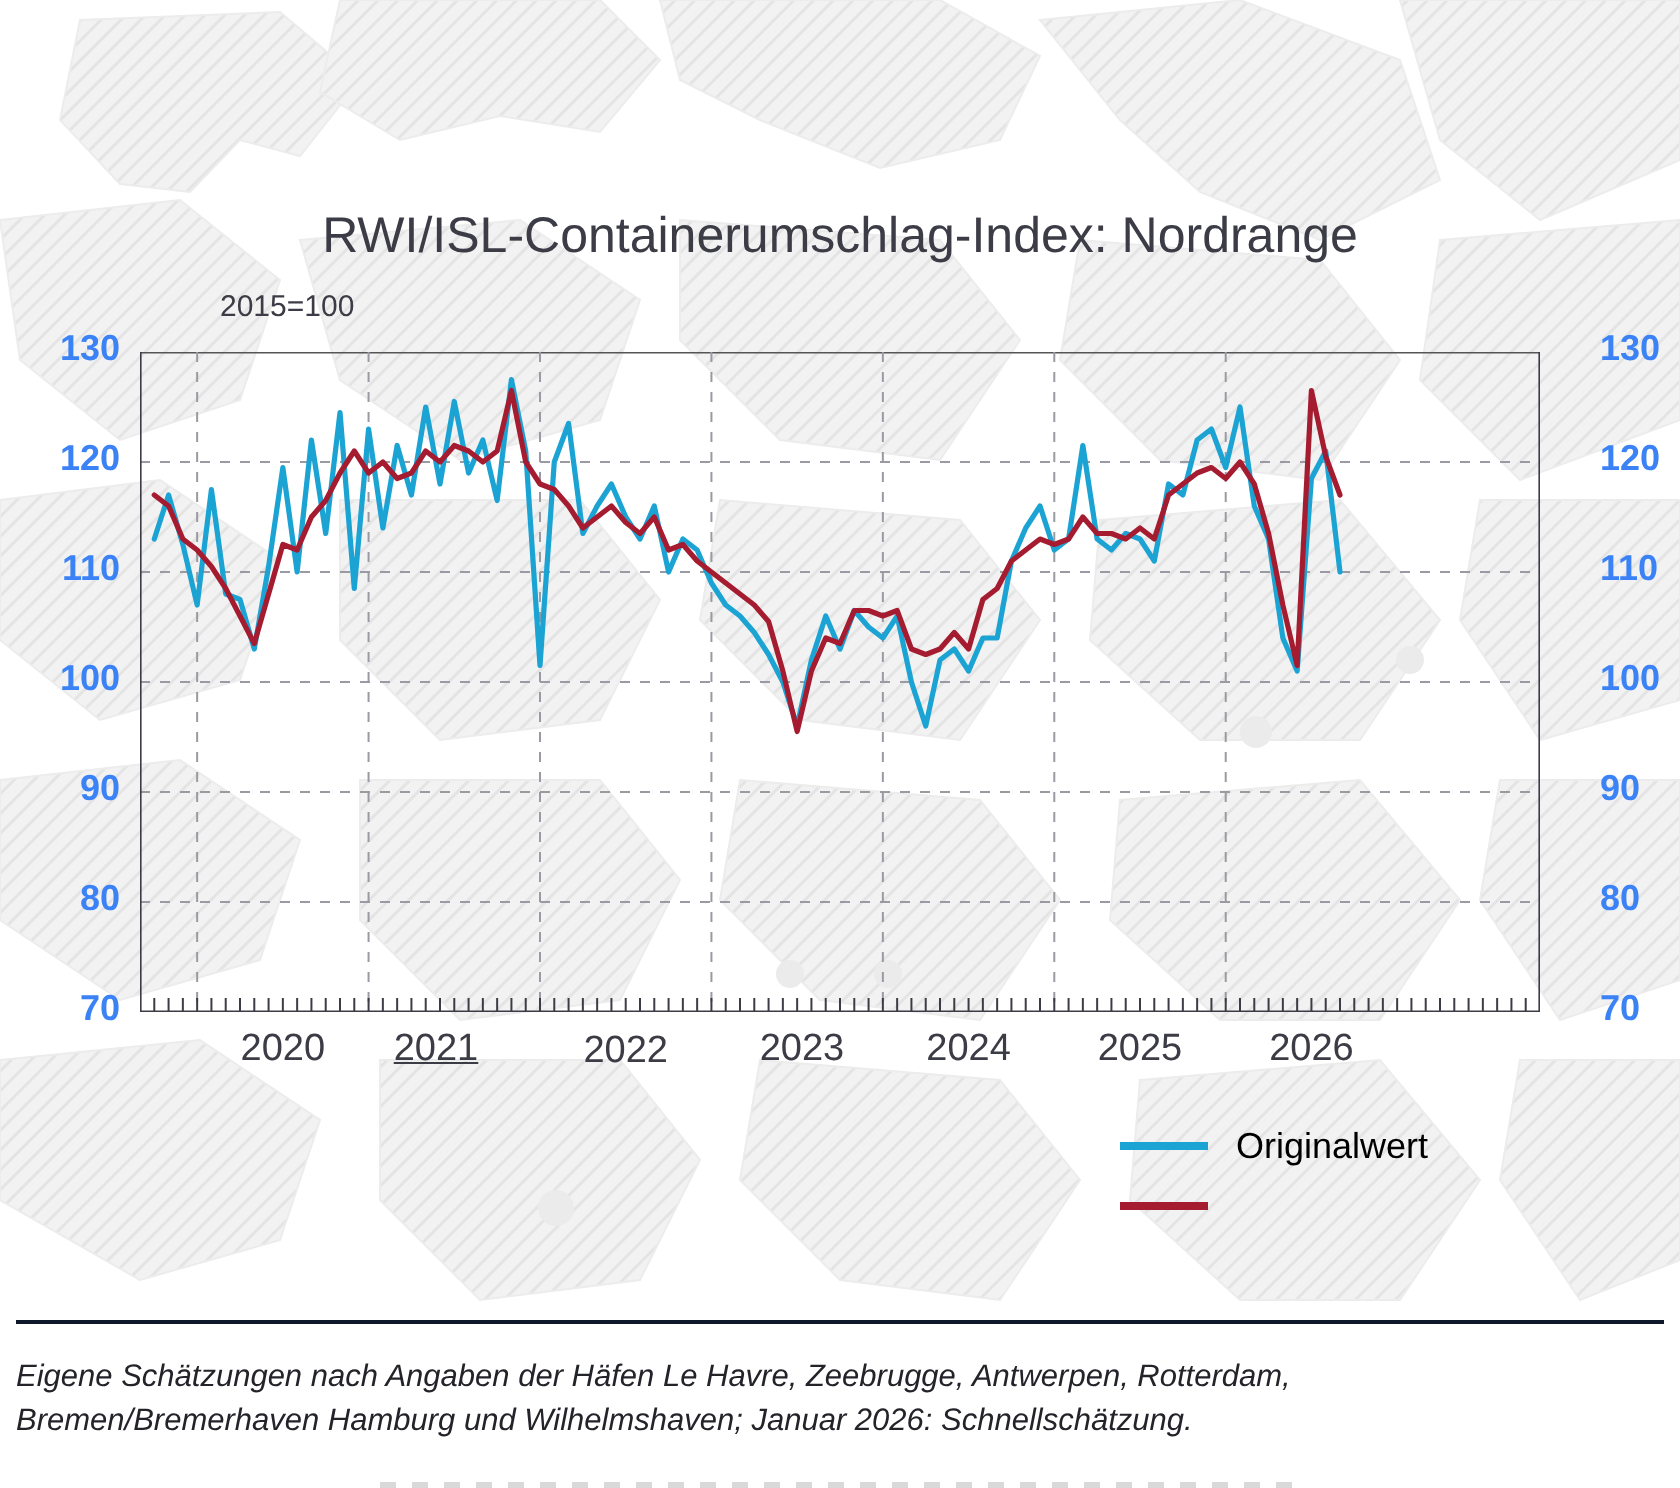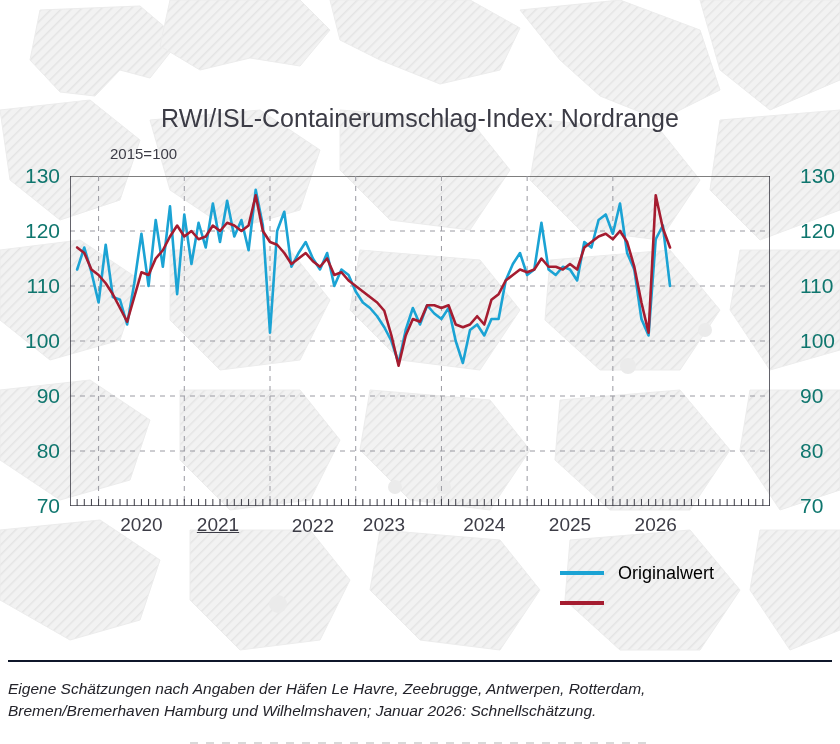--- a/index.html
+++ b/index.html
@@ -49,22 +49,23 @@
   
   #plot {
     position: absolute;
     left: 70px;
     top: 176px;
     width: 700px;
     height: 330px;
   }
   .axis-label {
     position: absolute;
-    font-size: 21px;
-    color: #0f766e;
+    font-size: 18px;
+    color: #3b82f6;
+    font-weight: bold;
   }
   .y-left {
     text-align: right;
     width: 46px;
   }
   .y-right {
     text-align: left;
     width: 46px;
   }
   .x-label {
@@ -301,21 +302,21 @@
       <div class="axis-label y-right" style="left: 800px; top: 384px;">90</div>
       <div class="axis-label y-right" style="left: 800px; top: 329px;">100</div>
       <div class="axis-label y-right" style="left: 800px; top: 274px;">110</div>
       <div class="axis-label y-right" style="left: 800px; top: 219px;">120</div>
       <div class="axis-label y-right" style="left: 800px; top: 164px;">130</div>
     </div>
   <div id="x-labels">
       <div class="x-label" style="left: 101.429px; top: 514px;">2020</div>
       <div class="x-label" style="left: 178px; top: 514px; text-decoration: underline;">2021</div>
       <div class="x-label" style="left: 272.857px; top: 515px;">2022</div>
-      <div class="x-label" style="left: 344px; top: 514px;">2023</div>
+      <div class="x-label" style="left: 361px; top: 514px;">2023</div>
       <div class="x-label" style="left: 444.286px; top: 514px; text-align: center;">2024</div>
       <div class="x-label" style="left: 530px; top: 514px;">2025</div>
       <div class="x-label" style="left: 615.714px; top: 514px;">2026</div>
     </div>
 
   <div class="legend">
     <div class="legend-row">
       <span class="legend-swatch" id="sw0" style="background: rgb(27, 163, 212);"></span>
       <span>Originalwert</span>
     </div>

